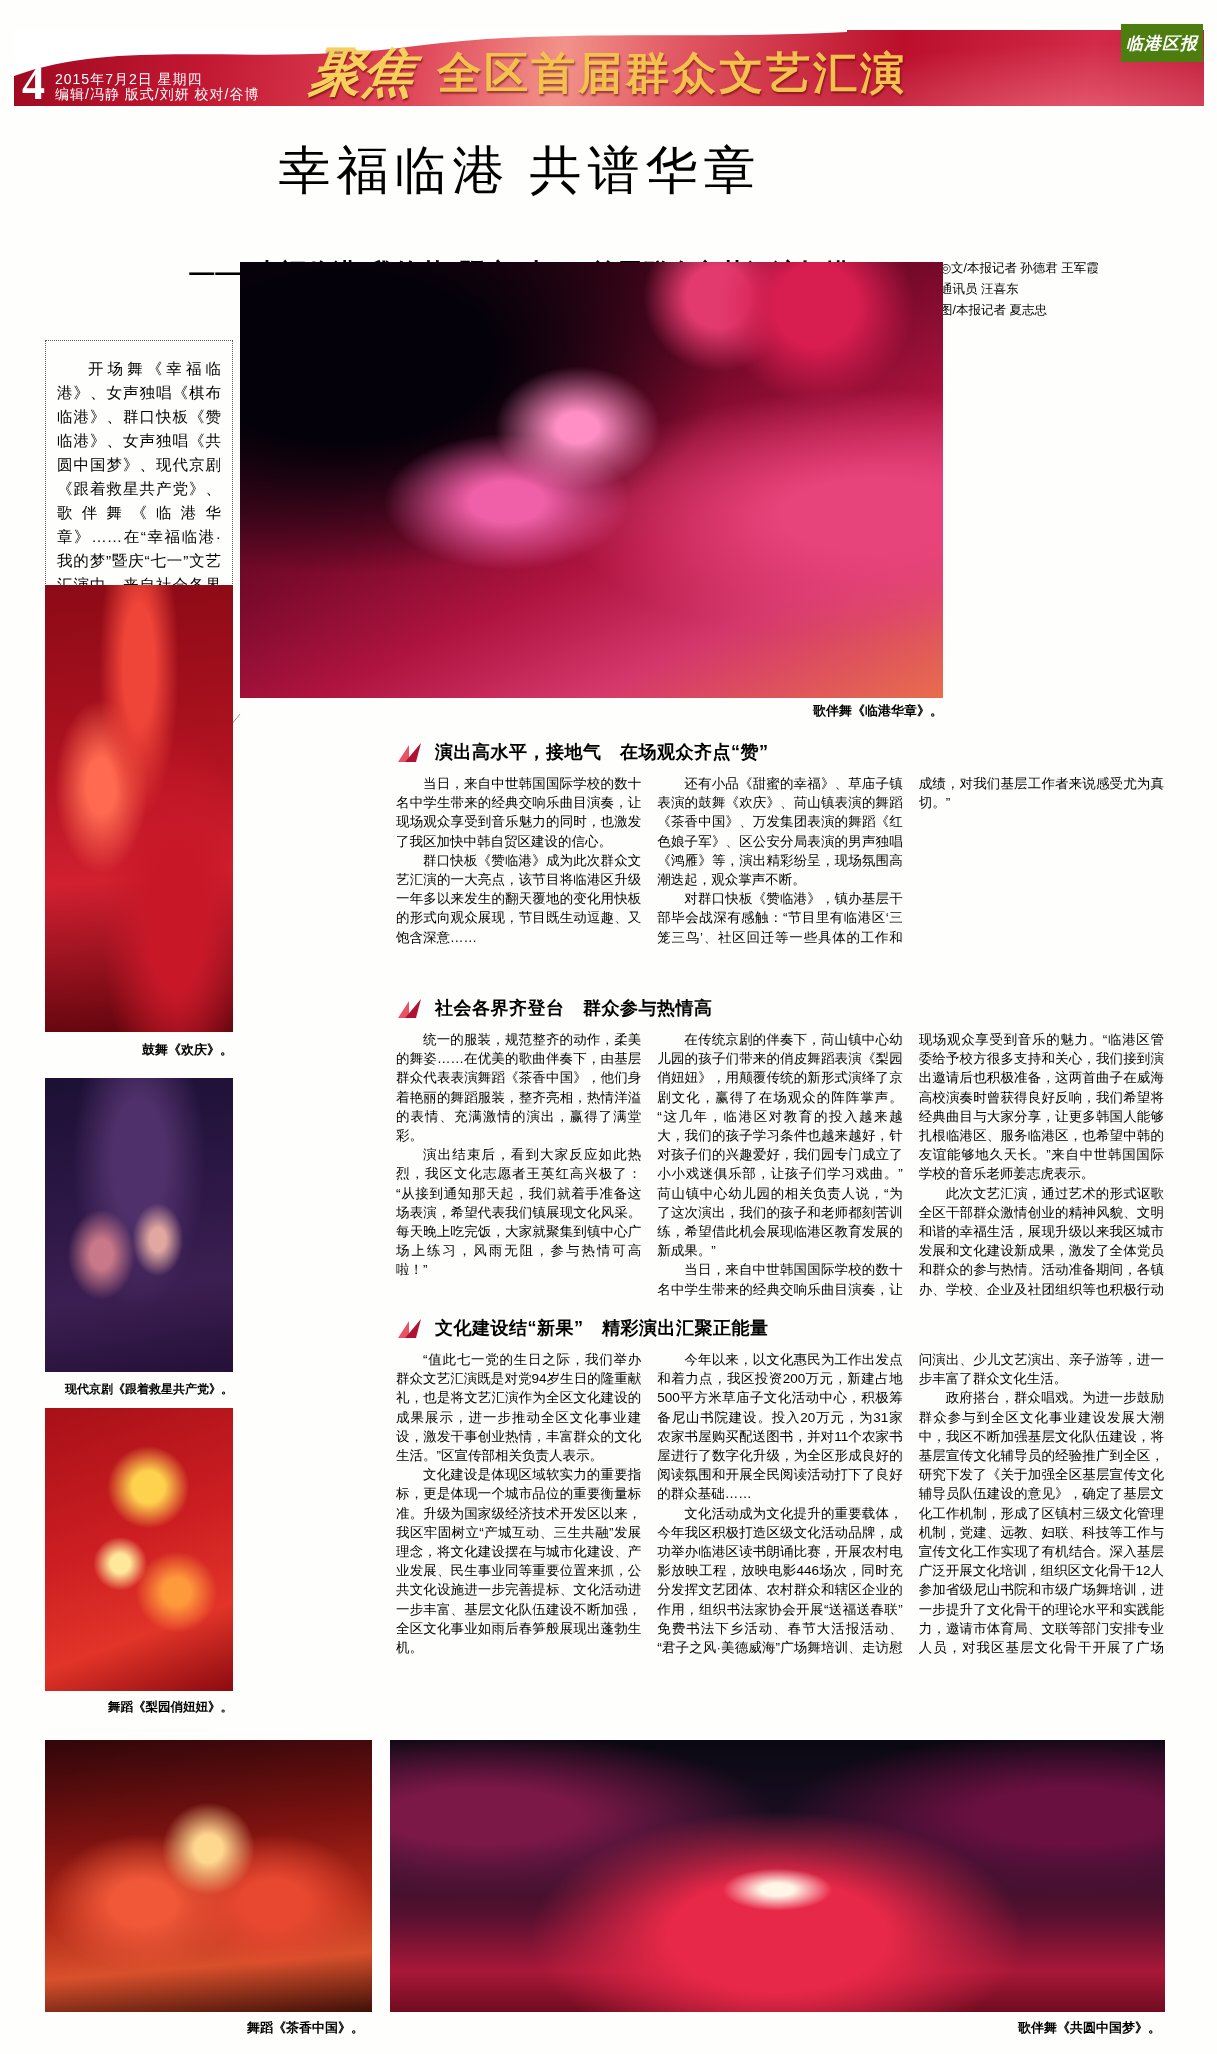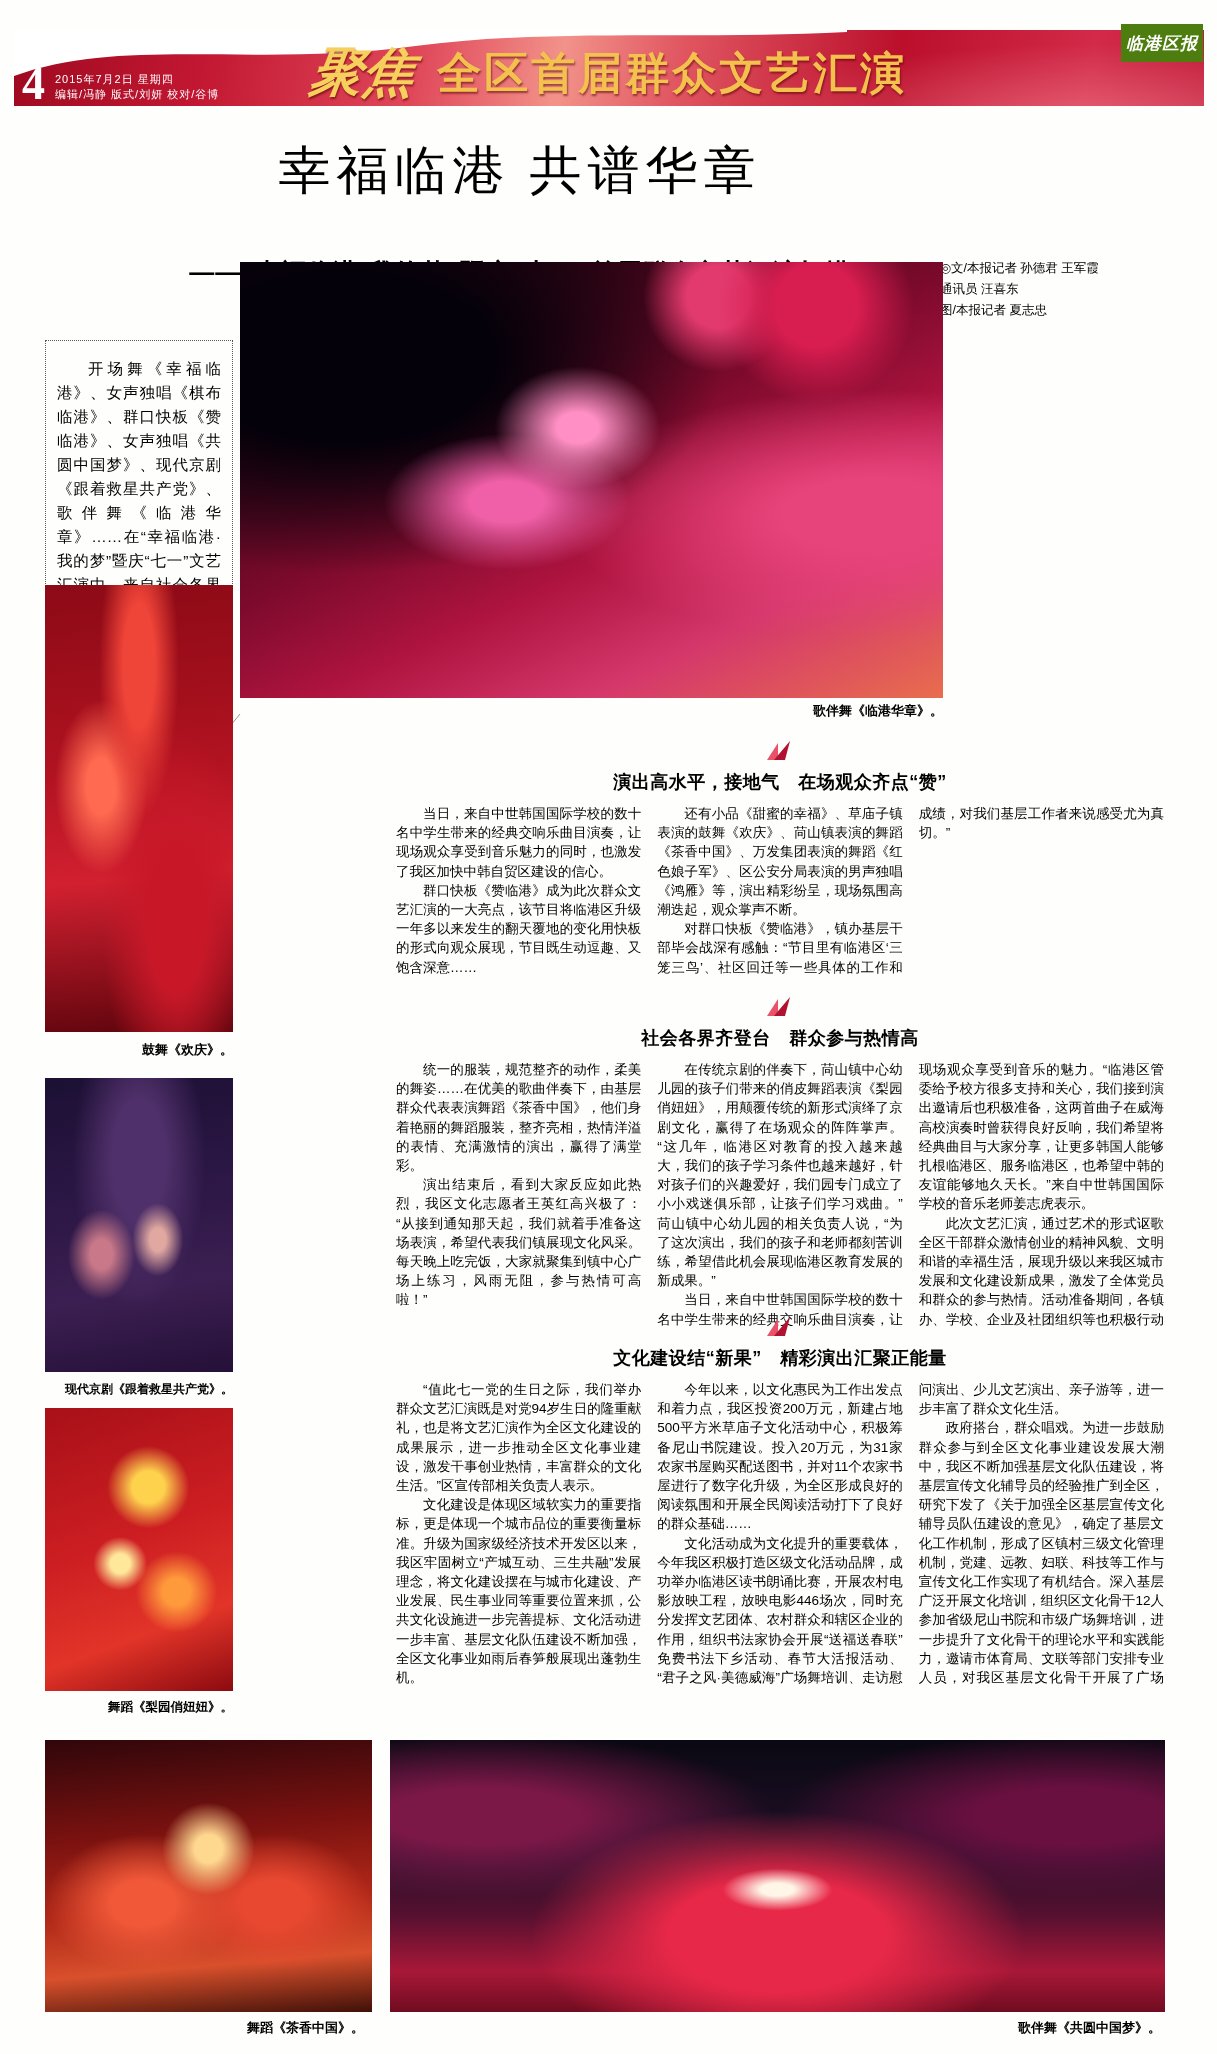--- a/index.html
+++ b/index.html
@@ -7,21 +7,21 @@
         font-family:"Liberation Sans","DejaVu Sans",sans-serif;color:#000;}
 
   
   .banner{position:absolute;left:14px;top:30px;width:1190px;height:76px;overflow:hidden;
     background:linear-gradient(100deg,#9e0a20 0%,#c21732 16%,#e0485a 34%,#f2928a 46%,#e05560 56%,#bb0f2c 74%,#d22a48 90%,#c11a38 100%);}
   .banner::after{content:"";position:absolute;right:0;top:0;width:45%;height:100%;
     background:radial-gradient(ellipse at 80% 120%,rgba(255,160,170,.45),rgba(255,160,170,0) 60%);}
   .banner-wave{position:absolute;left:0;top:0;width:70%;height:46px;}
   .pagenum-block{position:absolute;left:8px;bottom:2px;display:flex;align-items:flex-end;gap:10px;z-index:3;}
   .pagenum{font-size:46px;line-height:40px;font-weight:bold;color:#fff;font-family:"Liberation Serif","DejaVu Serif",serif;}
-  .pagemeta{font-size:11px;line-height:15px;color:#fff;padding-bottom:2px;letter-spacing:1px;}
+  .pagemeta{font-size:14px;line-height:15px;color:#fff;padding-bottom:2px;letter-spacing:1px;}
   .banner-title-group{position:absolute;left:0;right:0;top:8px;text-align:center;z-index:2;white-space:nowrap;}
   .focus{display:inline-block;font-family:"Liberation Serif","DejaVu Serif",serif;font-style:italic;font-weight:bold;
     font-size:52px;color:#f6cf5c;transform:skewX(-8deg);margin-right:18px;text-shadow:1px 2px 2px rgba(90,0,0,.6);vertical-align:middle;}
   .banner-title{display:inline-block;font-size:44px;font-weight:bold;color:#f3c24e;letter-spacing:3px;
     text-shadow:1px 2px 2px rgba(90,0,0,.55);vertical-align:middle;}
   .paper-logo{position:absolute;right:14px;top:24px;width:82px;height:38px;background:#4d7c0f;z-index:5;
     display:flex;align-items:center;justify-content:center;}
   .paper-logo span{color:#fff;font-family:"Liberation Serif","DejaVu Serif",serif;font-style:italic;
     font-weight:bold;font-size:17px;letter-spacing:1px;}
 
@@ -85,21 +85,21 @@
   .cap-main{left:640px;top:702px;width:303px;text-align:right;}
   .cap-drum{left:45px;top:1041px;width:188px;text-align:right;}
   .cap-opera{left:30px;top:1381px;width:203px;text-align:right;font-size:12px;}
   .cap-kids{left:45px;top:1699px;width:188px;text-align:right;font-size:12.5px;}
   .cap-tea{left:45px;top:2019px;width:327px;text-align:right;padding-right:8px;box-sizing:border-box;}
   .cap-dream{left:390px;top:2019px;width:775px;text-align:right;padding-right:4px;box-sizing:border-box;}
 
   
   .article{position:absolute;left:396px;width:768px;}
   .sec1{top:740px;} .sec2{top:996px;} .sec3{top:1316px;}
-  .sec-head{display:flex;align-items:center;gap:9px;margin:0 0 10px 0;flex-direction:column;}
+  .sec-head{display:flex;align-items:center;gap:9px;margin:0 0 10px 0;}
   .sec-head .t{font-size:18px;font-weight:bold;letter-spacing:.5px;}
   .sec-body{column-count:3;column-gap:16px;column-fill:auto;overflow:hidden;
     font-size:13.5px;line-height:19.2px;text-align:justify;}
   .sec1 .sec-body{height:206px;} .sec2 .sec-body{height:280px;} .sec3 .sec-body{height:320px;}
   .sec-body p{margin:0;text-indent:2em;}
 </style>
 </head>
 <body>
 
 <div class="page">

